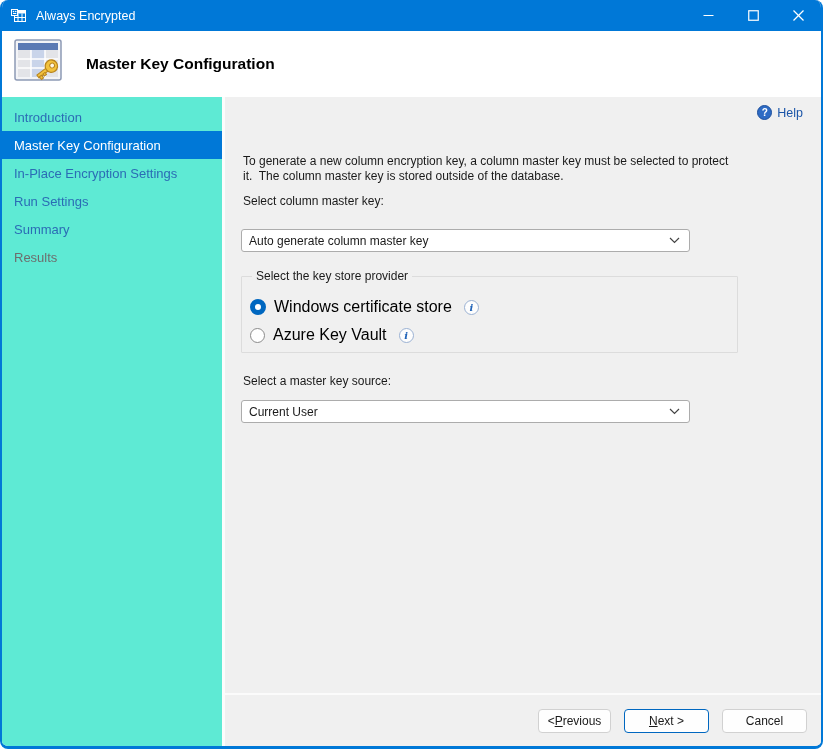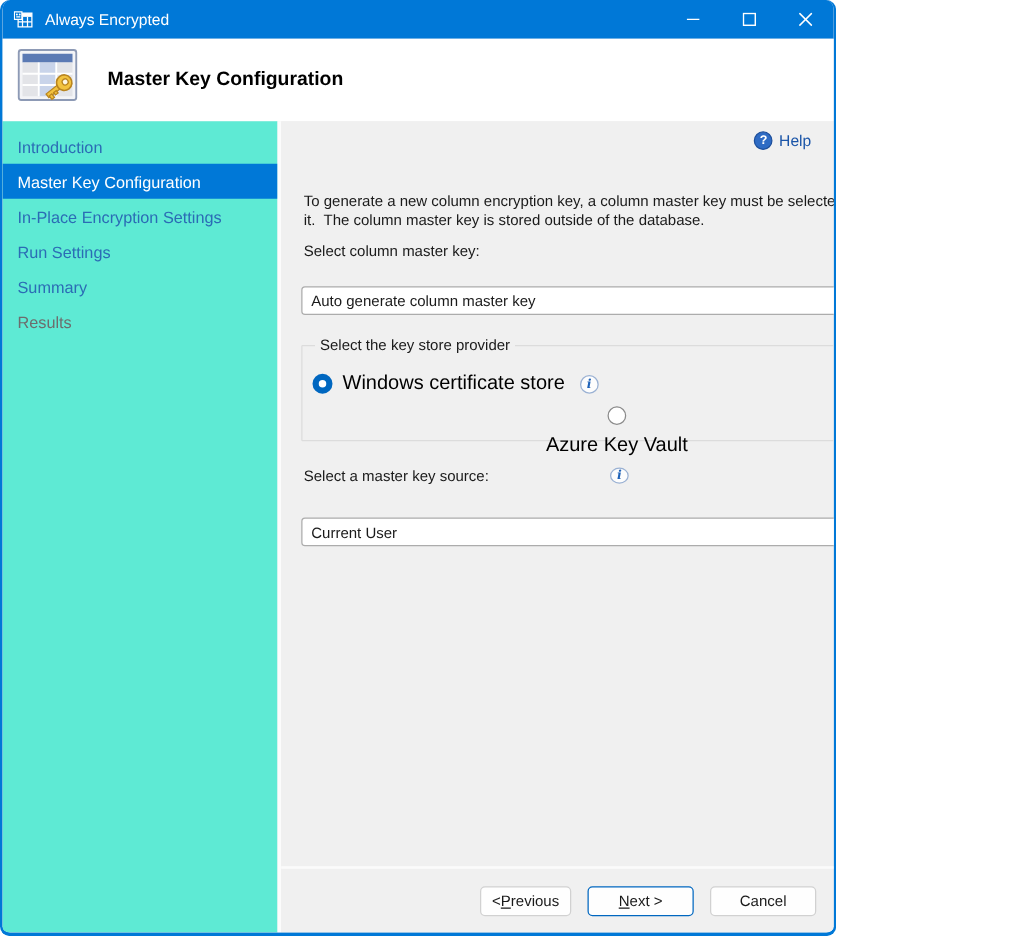--- a/index.html
+++ b/index.html
@@ -1,17 +1,17 @@
 <!DOCTYPE html>
 <html><head>
 <meta charset="utf-8">
 <style>
   html,body{margin:0;padding:0;background:#fff;font-family:"Liberation Sans","DejaVu Sans",sans-serif;}
   .window{
-    width:669px;height:749px;box-sizing:border-box;
+    width:823px;height:749px;box-sizing:border-box;
     border-left:2px solid #0078D7;border-right:2px solid #0078D7;border-bottom:3px solid #0078D7;
     border-radius:8px;overflow:hidden;display:flex;flex-direction:column;background:#f0f0f0;
   }
   
   .titlebar{height:31px;background:#0078D7;display:flex;align-items:center;flex:0 0 auto;}
   .titlebar-icon{margin-left:9px;display:flex;align-items:center;}
   .titlebar-title{color:#fff;font-size:12.5px;margin-left:9px;}
   .titlebar-spacer{flex:1;}
   .win-btn{width:45px;height:31px;display:flex;align-items:center;justify-content:center;}
   
@@ -32,27 +32,27 @@
   .help-glyph{width:15px;height:15px;border-radius:50%;background:#2e6bc4;border:1px solid #1d4f9c;
     color:#fff;font-size:10px;font-weight:bold;display:flex;align-items:center;justify-content:center;box-sizing:border-box;}
   
   .desc{position:absolute;left:18px;top:57px;width:560px;font-size:12px;line-height:15px;color:#1a1a1a;white-space:pre-wrap;}
   .field-label{position:absolute;left:18px;font-size:12px;color:#1a1a1a;}
   .lbl-cmk{top:97px;}
   .lbl-src{top:277px;}
   .dropdown{position:absolute;left:16px;width:449px;height:23px;background:#fff;border:1px solid #acacac;border-radius:3px;
     box-sizing:border-box;display:flex;align-items:center;font-size:12px;color:#1a1a1a;padding-left:7px;cursor:default;}
   .dd-cmk{top:116px;margin-top:16px;}
-  .dd-src{top:317px;}
+  .dd-src{top:303px;}
   .dd-chevron{margin-left:auto;margin-right:9px;display:flex;align-items:center;}
   fieldset.provider{position:absolute;left:16px;top:172px;width:497px;height:84px;margin:0;
     border:1px solid #dcdcdc;border-radius:1px;padding:6px 0 0 8px;box-sizing:border-box;}
   fieldset.provider legend{font-size:12px;color:#1a1a1a;padding:0 4px;margin-left:2px;}
   .radio-row{display:flex;align-items:center;gap:8px;margin-top:8px;height:20px;}
-  .radio-row + .radio-row{flex-direction:column;}
+  .radio-row + .radio-row{}
   .radio{width:15px;height:15px;border-radius:50%;background:#fff;border:1px solid #8b8b8b;box-sizing:border-box;flex:0 0 auto;}
   .radio.selected{width:16px;height:16px;border:5px solid #0067C0;}
   .radio-label{font-size:16px;color:#000000;}
   .info-glyph{width:15px;height:15px;border-radius:50%;border:1px solid #9ab1d3;background:#fdfdfd;color:#2063b8;
     font-family:"DejaVu Serif",serif;font-style:italic;font-weight:bold;font-size:10px;
     display:flex;align-items:center;justify-content:center;box-sizing:border-box;margin-left:4px;}
   
   .footer{position:absolute;left:0;right:0;bottom:0;height:53px;border-top:2px solid #fbfbfb;
     display:flex;align-items:center;justify-content:flex-end;gap:13px;padding-right:14px;box-sizing:border-box;}
   .btn{height:24px;background:#fefefe;border:1px solid #d1d1d1;border-radius:4px;font-size:12px;color:#1a1a1a;

